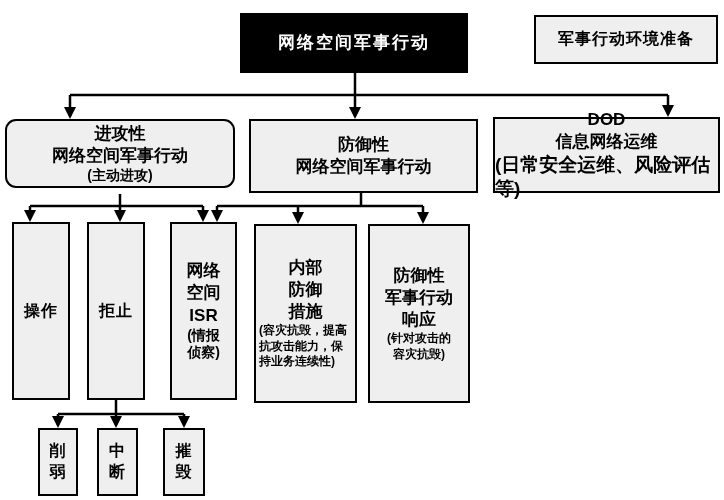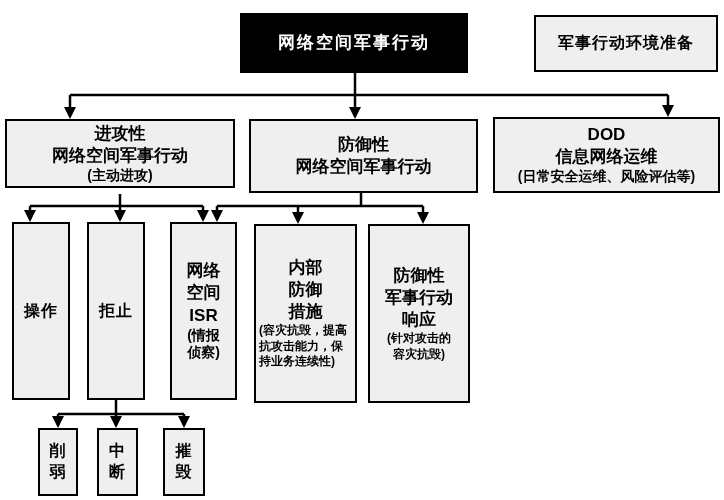--- a/index.html
+++ b/index.html
@@ -29,21 +29,21 @@
   .box.root {
     background: #000000;
     color: #ffffff;
     font-size: 17px;
     letter-spacing: 2px;
   }
   .fs16 { font-size: 16px; letter-spacing: 1px; }
   .fs17 { font-size: 17px; }
   .fs18 { font-size: 16px; letter-spacing: 1px; }
   .note  { font-size: 14px; line-height: 1.25; letter-spacing: 0; }
-  .note14 { font-size: 14px; line-height: 1.25; letter-spacing: 0; }
+  .note14 { font-size: 19px; line-height: 1.25; letter-spacing: 0; }
   .note12 { font-size: 12px; line-height: 1.3; letter-spacing: 0; padding: 0 3px; }
   .main-line { display: block; }
 </style>
 </head>
 <body>
 
 <div class="canvas">
 
   <svg class="edges" width="724" height="500" viewBox="0 0 724 500">
     <defs>
@@ -75,25 +75,25 @@
       <path d="M58 414 L58 425" marker-end="url(#arw)"></path>
       <path d="M116 414 L116 425" marker-end="url(#arw)"></path>
       <path d="M184 414 L184 425" marker-end="url(#arw)"></path>
     </g>
   </svg>
 
   <div class="box root" style="left:240px; top:13px; width:228px; height:60px;">
     <span class="main-line">网络空间军事行动</span>
   </div>
 
-  <div class="box fs16" style="left:534px; top:15px; width:184px; height:57px;">
+  <div class="box fs16" style="left:534px; top:15px; width:184px; height:49px;">
     <span class="main-line">军事行动环境准备</span>
   </div>
 
-  <div class="box fs17" style="left:5px; top:119px; width:230px; height:69px;">
+  <div class="box fs17" style="left:5px; top:119px; width:230px; height:69px;border-radius:11px;">
     <span class="main-line">进攻性</span>
     <span class="main-line">网络空间军事行动</span>
     <span class="main-line note">(主动进攻)</span>
   </div>
 
   <div class="box fs17" style="left:249px; top:119px; width:229px; height:74px;">
     <span class="main-line">防御性</span>
     <span class="main-line">网络空间军事行动</span>
   </div>
 

